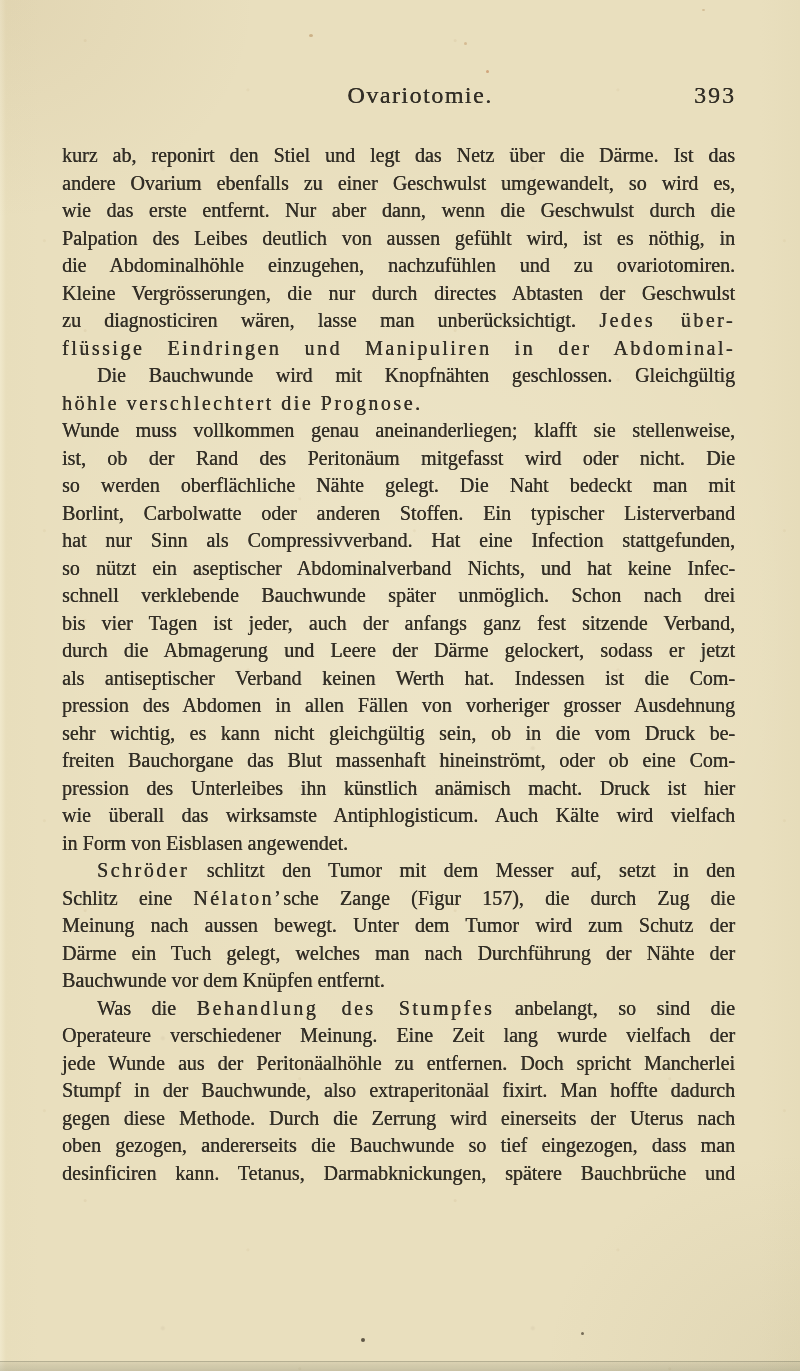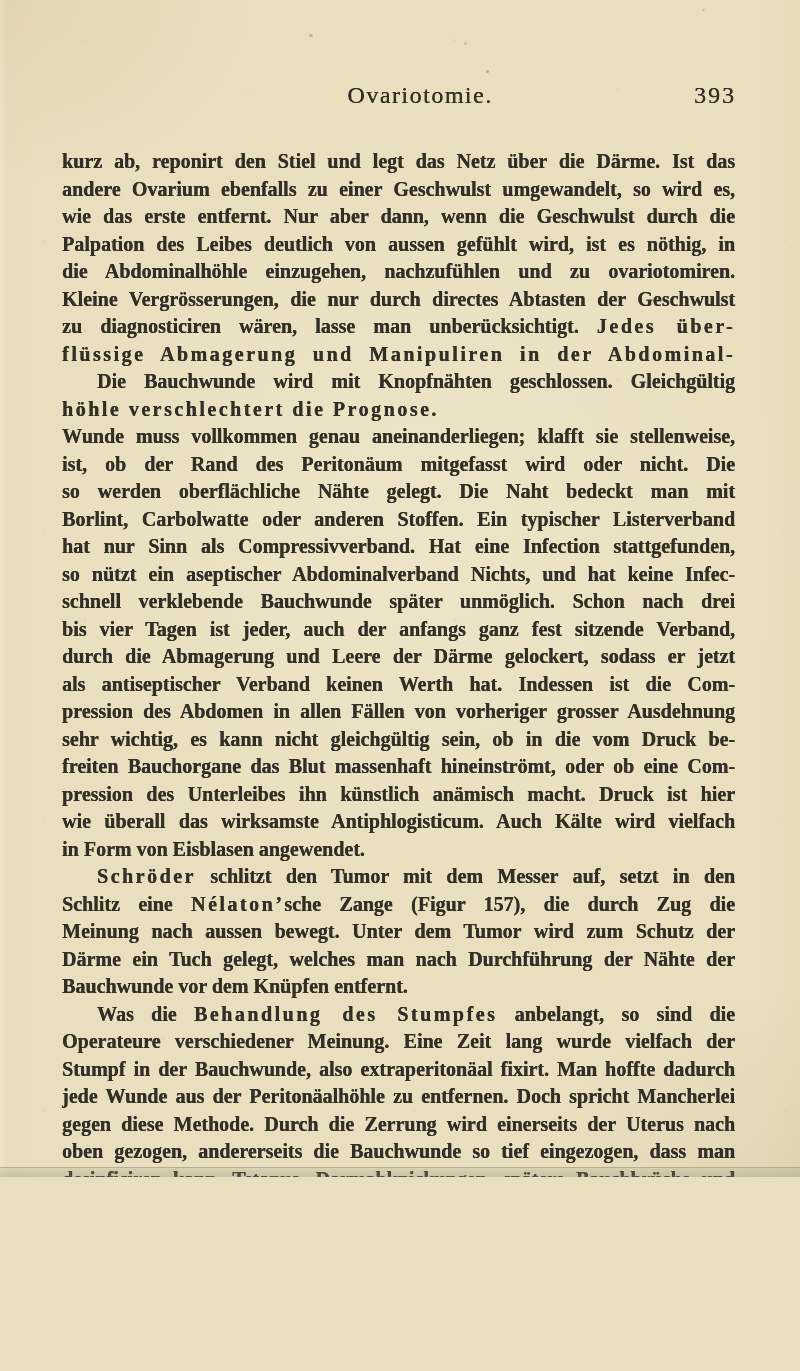--- a/index.html
+++ b/index.html
@@ -3,21 +3,21 @@
 <meta charset="utf-8">
 <style>
   html, body {
     margin: 0;
     padding: 0;
     background: #e9dfbe;
   }
   .page {
     position: relative;
     width: 800px;
-    height: 1177px;
+    height: 1371px;
     overflow: hidden;
     font-family: "Liberation Serif", "DejaVu Serif", serif;
     color: #332f27;
     background:
       radial-gradient(ellipse 70% 50% at 52% 45%, rgba(255,252,240,0.20), rgba(255,252,240,0) 70%),
       radial-gradient(ellipse 40% 20% at 0% 0%, rgba(160,130,80,0.10), rgba(160,130,80,0) 80%),
       radial-gradient(ellipse 40% 20% at 100% 100%, rgba(150,140,100,0.10), rgba(150,140,100,0) 80%),
       linear-gradient(90deg, #f0e8cb 0px, #e8debc 6px, #e9dfbe 40px, #e9dfbe 760px, #e6dcba 800px),
       #e9dfbe;
   }
@@ -64,27 +64,26 @@
     position: absolute;
     right: 64px;
     top: 0;
     font-size: 24px;
     letter-spacing: 2px;
     line-height: 26px;
     text-shadow: 0.3px 0 0 currentColor;
   }
   .textblock {
     position: absolute;
-    top: 148px;
+    top: 142px;
     left: 62px;
     width: 673px;
     font-size: 20px;
     line-height: 27.5px;
     text-shadow: 0.3px 0 0 currentColor;
-    font-weight: bold;
   }
   .line {
     text-align: justify;
     text-align-last: justify;
     word-spacing: -2px;
     height: 27.5px;
   }
   .line.end {
     text-align: left;
     text-align-last: left;
@@ -114,21 +113,21 @@
   </div>
 
   <div class="textblock">
       <div class="line"><span class="seg">kurz ab, reponirt den Stiel und legt das Netz über die Därme. Ist das</span></div>
       <div class="line"><span class="seg">andere Ovarium ebenfalls zu einer Geschwulst umgewandelt, so wird es,</span></div>
       <div class="line"><span class="seg">wie das erste entfernt. Nur aber dann, wenn die Geschwulst durch die</span></div>
       <div class="line"><span class="seg">Palpation des Leibes deutlich von aussen gefühlt wird, ist es nöthig, in</span></div>
       <div class="line"><span class="seg">die Abdominalhöhle einzugehen, nachzufühlen und zu ovariotomiren.</span></div>
       <div class="line"><span class="seg">Kleine Vergrösserungen, die nur durch directes Abtasten der Geschwulst</span></div>
       <div class="line"><span class="seg">zu diagnosticiren wären, lasse man unberücksichtigt. </span><span class="sp">Jedes über-</span></div>
-      <div class="line"><span class="sp">flüssige Abmagerung und Manipuliren in der Abdominal-</span></div>
+      <div class="line"><span class="sp">flüssige Eindringen und Manipuliren in der Abdominal-</span></div>
       <div class="line indent"><span class="seg">Die Bauchwunde wird mit Knopfnähten geschlossen. Gleichgültig</span></div>
       <div class="line end"><span class="sp">höhle verschlechtert die Prognose.</span></div>
       <div class="line"><span class="seg">Wunde muss vollkommen genau aneinanderliegen; klafft sie stellenweise,</span></div>
       <div class="line"><span class="seg">ist, ob der Rand des Peritonäum mitgefasst wird oder nicht. Die</span></div>
       <div class="line"><span class="seg">so werden oberflächliche Nähte gelegt. Die Naht bedeckt man mit</span></div>
       <div class="line"><span class="seg">Borlint, Carbolwatte oder anderen Stoffen. Ein typischer Listerverband</span></div>
       <div class="line"><span class="seg">hat nur Sinn als Compressivverband. Hat eine Infection stattgefunden,</span></div>
       <div class="line"><span class="seg">so nützt ein aseptischer Abdominalverband Nichts, und hat keine Infec-</span></div>
       <div class="line"><span class="seg">schnell verklebende Bauchwunde später unmöglich. Schon nach drei</span></div>
       <div class="line"><span class="seg">bis vier Tagen ist jeder, auch der anfangs ganz fest sitzende Verband,</span></div>
@@ -140,22 +139,22 @@
       <div class="line"><span class="seg">pression des Unterleibes ihn künstlich anämisch macht. Druck ist hier</span></div>
       <div class="line"><span class="seg">wie überall das wirksamste Antiphlogisticum. Auch Kälte wird vielfach</span></div>
       <div class="line end"><span class="seg">in Form von Eisblasen angewendet.</span></div>
       <div class="line indent"><span class="sp">Schröder</span><span class="seg"> schlitzt den Tumor mit dem Messer auf, setzt in den</span></div>
       <div class="line"><span class="seg">Schlitz eine </span><span class="sp">Nélaton’</span><span class="seg">sche Zange (Figur 157), die durch Zug die</span></div>
       <div class="line"><span class="seg">Meinung nach aussen bewegt. Unter dem Tumor wird zum Schutz der</span></div>
       <div class="line"><span class="seg">Därme ein Tuch gelegt, welches man nach Durchführung der Nähte der</span></div>
       <div class="line end"><span class="seg">Bauchwunde vor dem Knüpfen entfernt.</span></div>
       <div class="line indent"><span class="seg">Was die </span><span class="sp">Behandlung des Stumpfes</span><span class="seg"> anbelangt, so sind die</span></div>
       <div class="line"><span class="seg">Operateure verschiedener Meinung. Eine Zeit lang wurde vielfach der</span></div>
+      <div class="line"><span class="seg">jede Wunde aus der Peritonäalhöhle zu entfernen. Doch spricht Mancherlei</span></div>
       <div class="line"><span class="seg">Stumpf in der Bauchwunde, also extraperitonäal fixirt. Man hoffte dadurch</span></div>
-      <div class="line"><span class="seg">jede Wunde aus der Peritonäalhöhle zu entfernen. Doch spricht Mancherlei</span></div>
       <div class="line"><span class="seg">gegen diese Methode. Durch die Zerrung wird einerseits der Uterus nach</span></div>
       <div class="line"><span class="seg">oben gezogen, andererseits die Bauchwunde so tief eingezogen, dass man</span></div>
       <div class="line"><span class="seg">desinficiren kann. Tetanus, Darmabknickungen, spätere Bauchbrüche und</span></div>
     </div>
 
   <div class="speck" style="left:309px;top:34px;width:4px;height:3px;background:rgba(180,140,90,0.55);"></div>
   <div class="speck" style="left:464px;top:42px;width:3px;height:3px;background:rgba(190,145,95,0.45);"></div>
   <div class="speck" style="left:486px;top:70px;width:3px;height:3px;background:rgba(185,110,60,0.5);"></div>
   <div class="speck" style="left:702px;top:9px;width:3px;height:2px;background:rgba(180,140,90,0.4);"></div>
   <div class="speck" style="left:361px;top:1338px;width:4px;height:4px;background:rgba(60,52,40,0.8);"></div>

